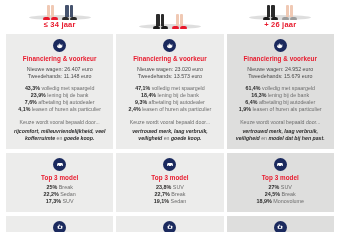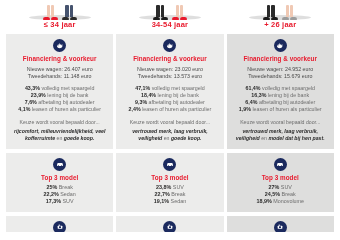--- a/index.html
+++ b/index.html
@@ -253,21 +253,20 @@
                 <div class="leg" style="height:12px;background:#f0c9b4;"></div>
                 <div class="leg" style="height:12px;background:#f0c9b4;"></div>
               </div>
               <div class="pairrow">
                 <div class="shoe" style="background:#e8192c;"></div>
                 <div class="shoe" style="background:#e8192c;"></div>
               </div>
             </div>
           </div>
         </div>
-        <div class="agelabel">34-54 jaar</div>
       </div>
 
       <div class="card">
         <div class="badge">
           <svg width="8" height="8" viewBox="0 0 24 24">
               <ellipse cx="11" cy="13" rx="7.5" ry="6" fill="#ffffff"></ellipse>
               <circle cx="8" cy="11.5" r="1.1" fill="#1b2a5e"></circle>
               <path d="M17 10 l3 -3 l-0.5 4 z" fill="#ffffff"></path>
               <rect x="10" y="4" width="2.2" height="3.5" rx="1" fill="#ffffff"></rect>
             </svg>

